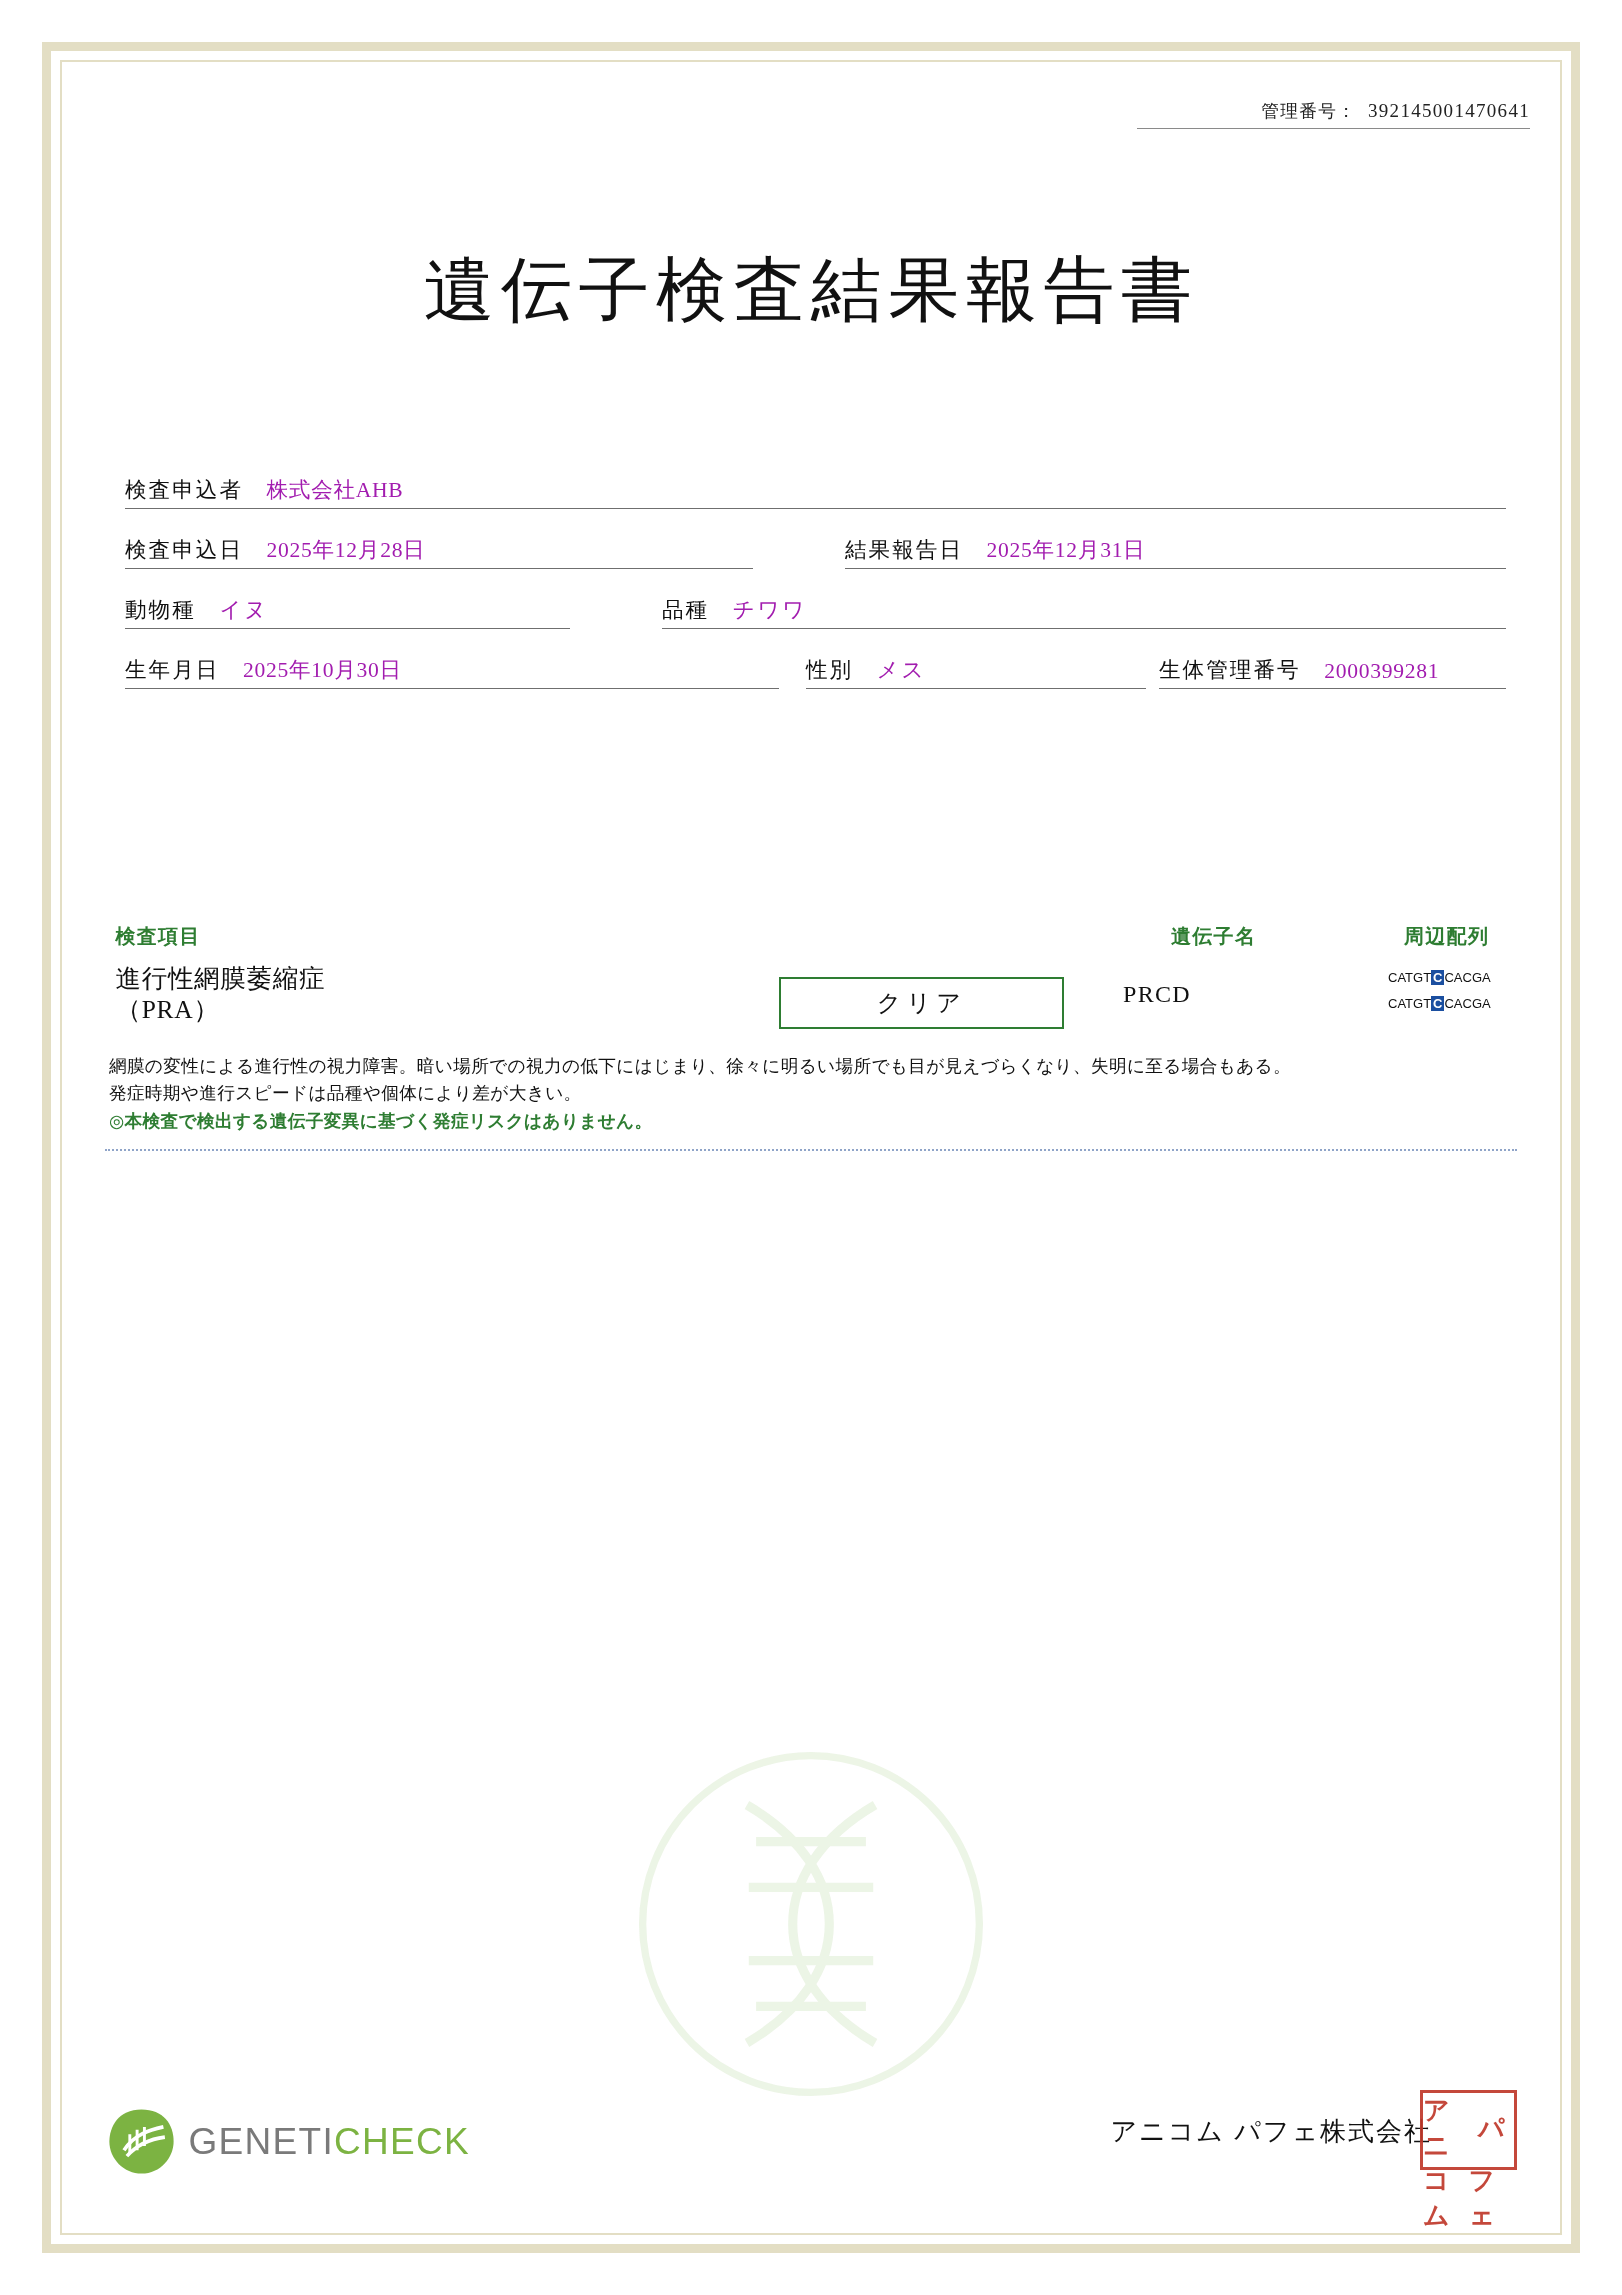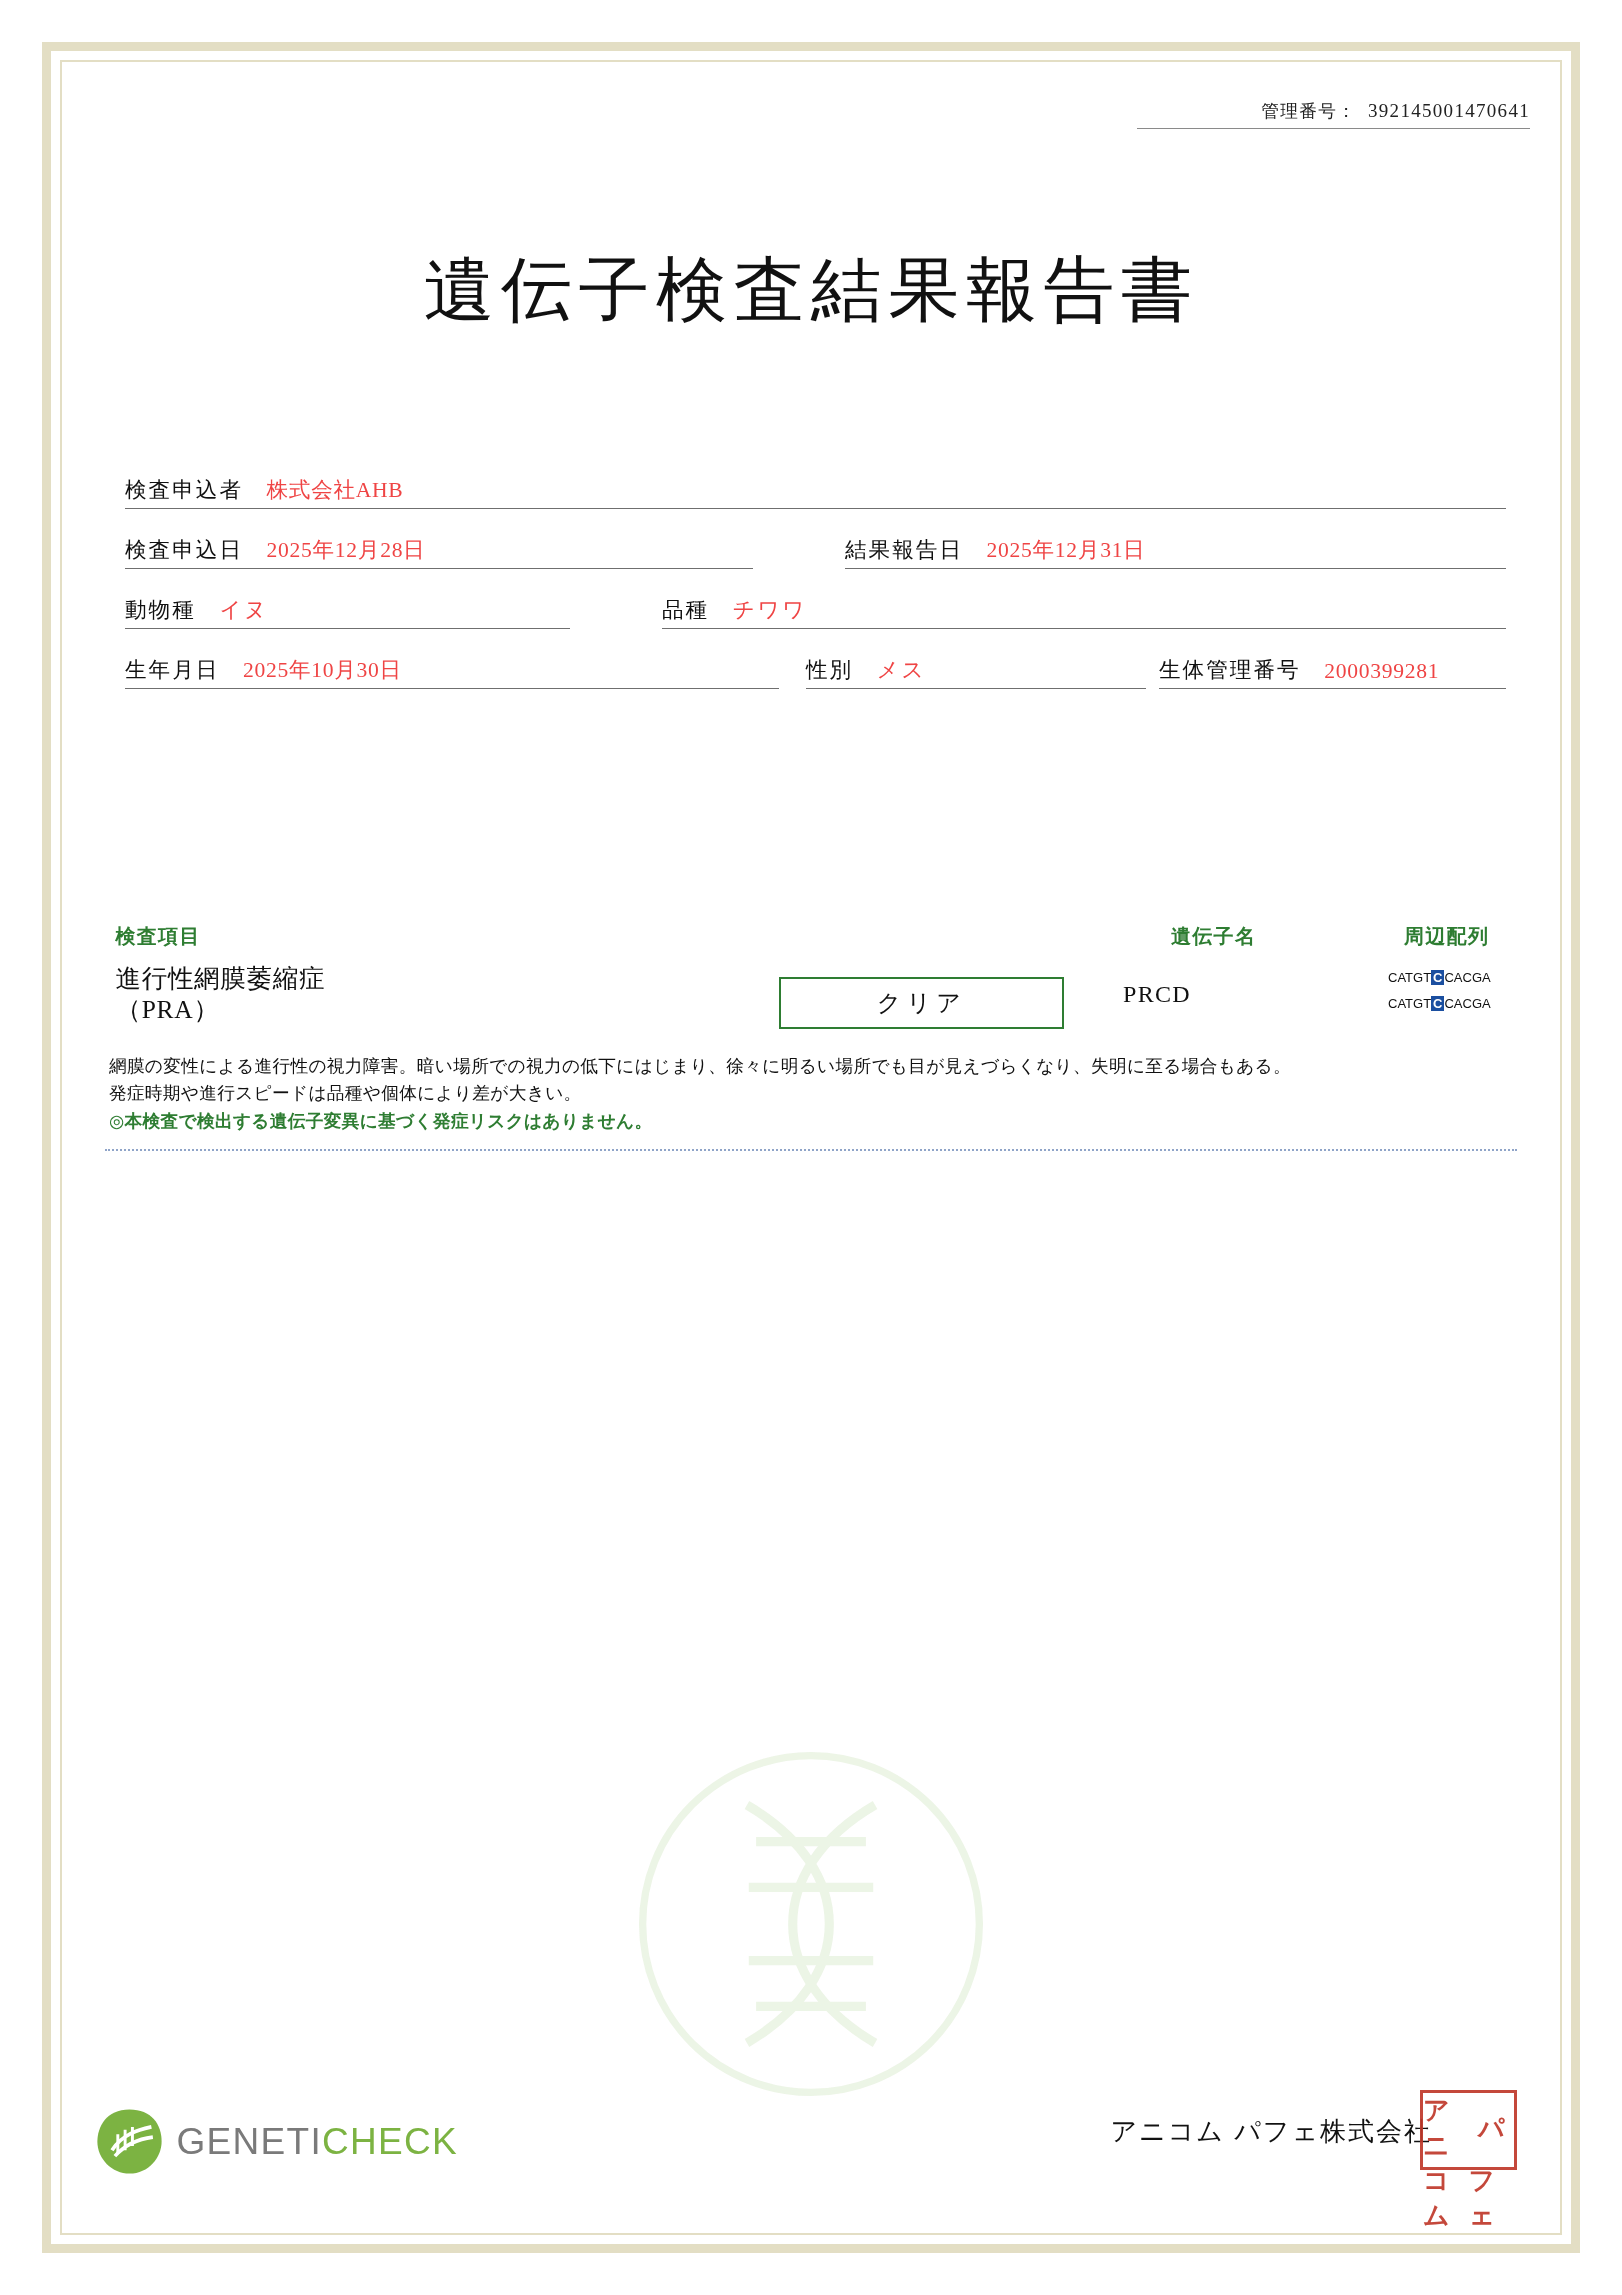--- a/index.html
+++ b/index.html
@@ -105,21 +105,21 @@
   }
   .lab {
     font-size: 21.6px;
     letter-spacing: 2px;
     color: #111;
     white-space: nowrap;
   }
   .val {
     font-size: 21.6px;
     letter-spacing: 0.7px;
-    color: #ef4444;
+    color: #a21caf;
     margin-left: 23.6px;
     white-space: nowrap;
   }
   .val.jp { letter-spacing: 2.6px; }
 
   
   .result {
     position: absolute;
     top: 844px;
     left: 13px;
@@ -251,21 +251,21 @@
   
   .footer {
     position: absolute;
     left: 0;
     right: 0;
     bottom: 19.6px;
     height: 131px;
   }
   .logo {
     position: absolute;
-    left: 1px;
+    left: 13px;
     bottom: 18.3px;
     display: flex;
     align-items: center;
   }
   .logo-mark {
     width: 73px;
     height: 73px;
     position: relative;
     margin-right: 10.5px;
   }

